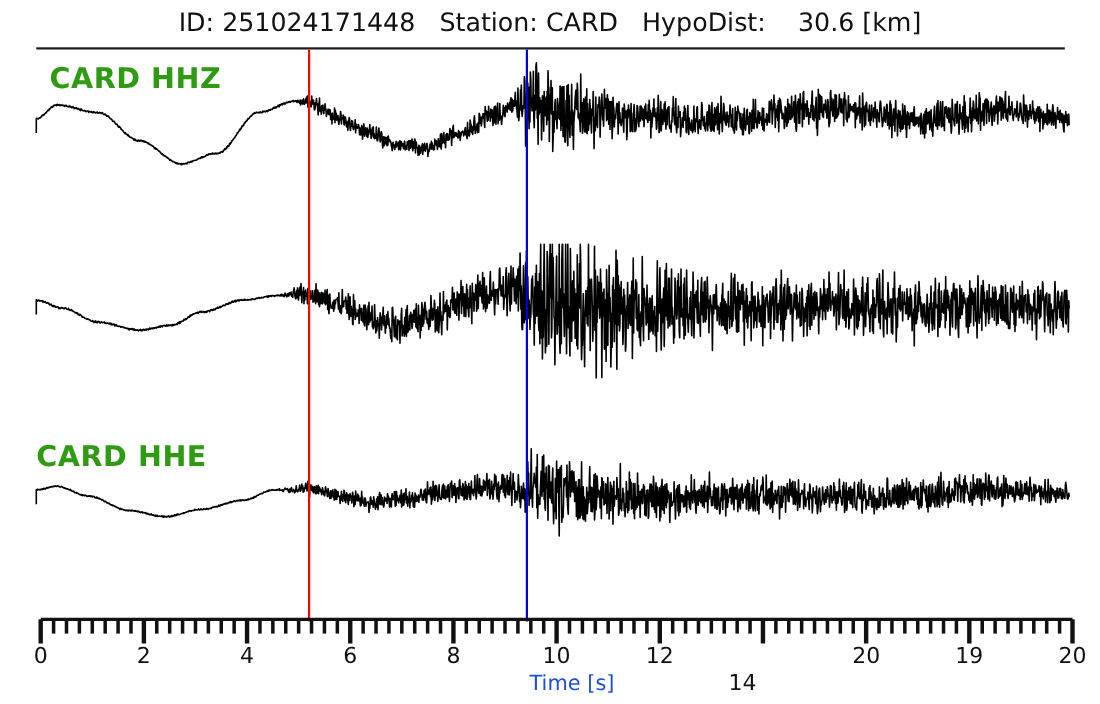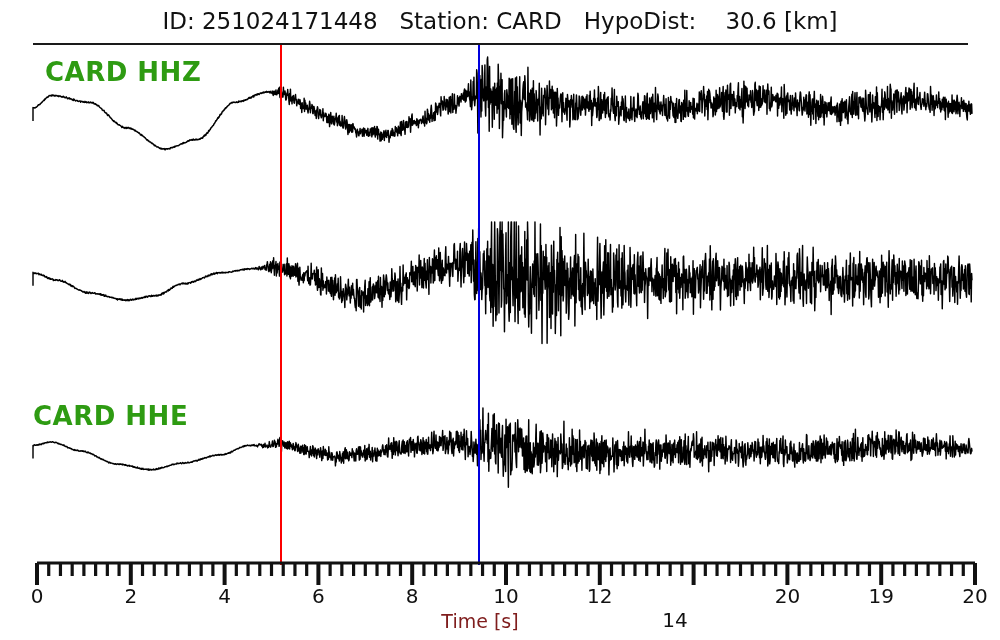--- a/index.html
+++ b/index.html
@@ -24,21 +24,21 @@
   
   .pick-line{position:absolute;top:45px;width:2px;height:520px;}
   #pick-p{background:#fc0000;}
   #pick-s{background:#0000dd;}
 
   
   #axis{position:absolute;left:0;top:560px;width:1000px;height:80px;}
   #axis-svg{position:absolute;left:0;top:0;}
   .tick-label{position:absolute;font-size:20px;color:#111;transform:translateX(-50%);top:24px;}
   #xlabel{position:absolute;top:50px;left:0;width:960px;text-align:center;
-          font-size:19px;color:#7f1d1d;}
+          font-size:19px;color:#1d4ed8;padding-left:40px;}
 </style>
 </head>
 <body>
 
 <div id="root">
 
   <div id="title-bar">
     <div id="title-text">ID: 251024171448   Station: CARD   HypoDist:    30.6 [km]</div>
   </div>
   <div id="title-rule"></div>

